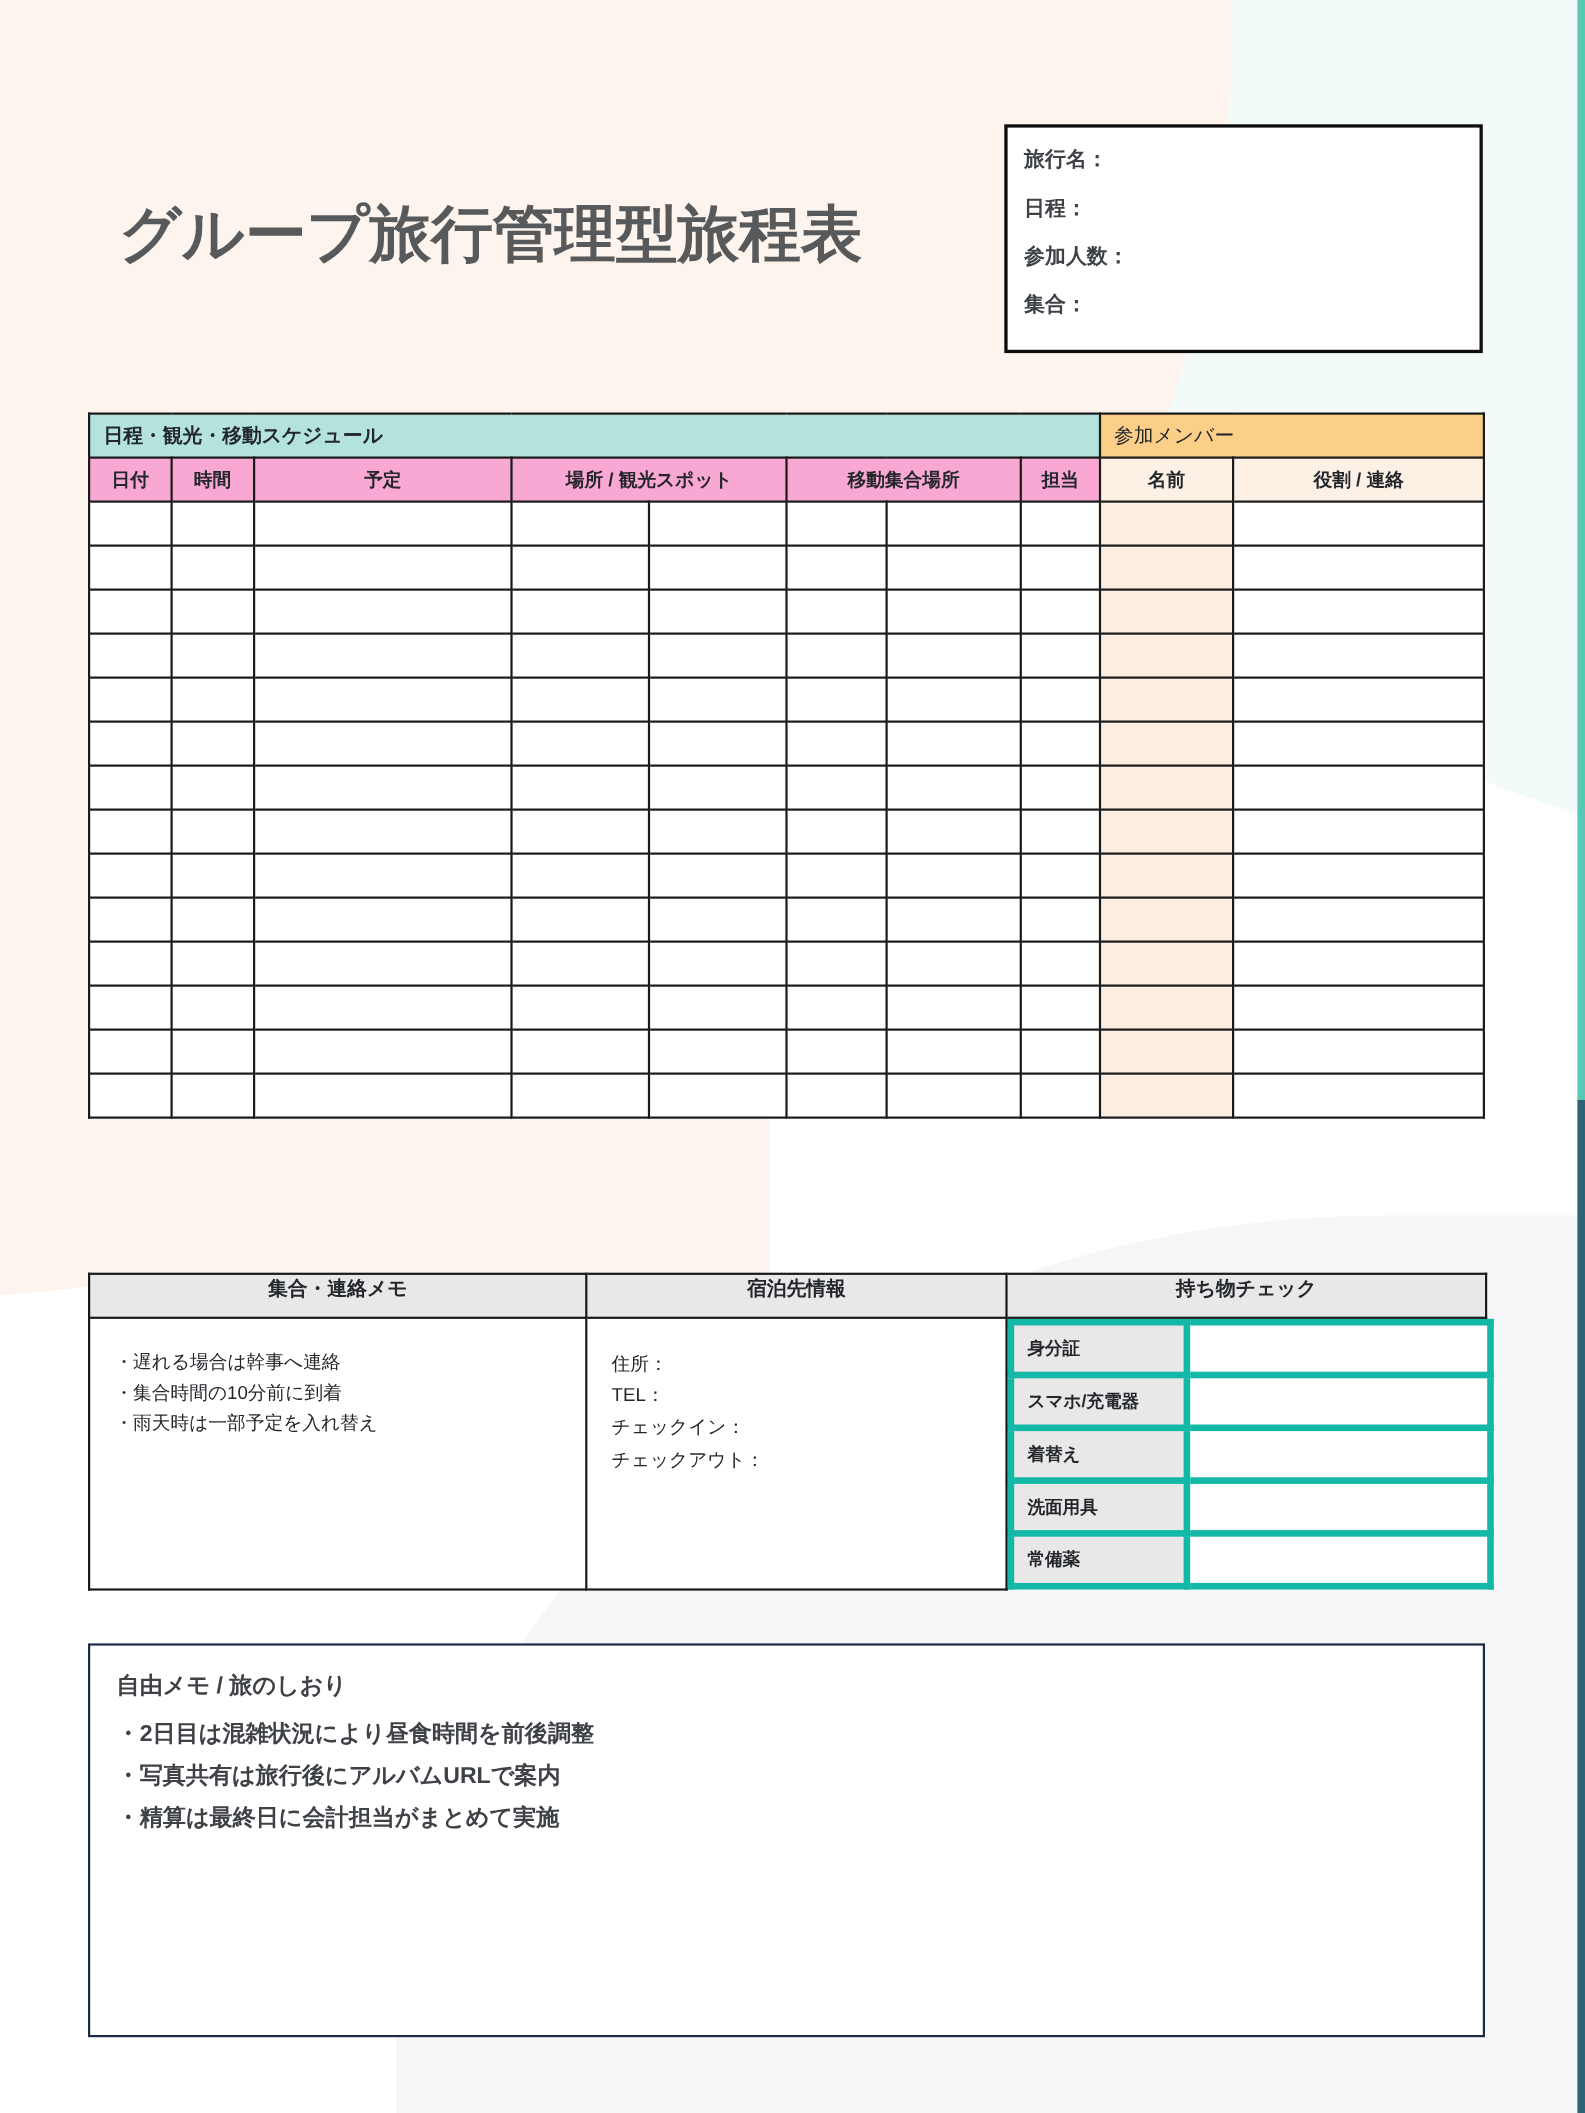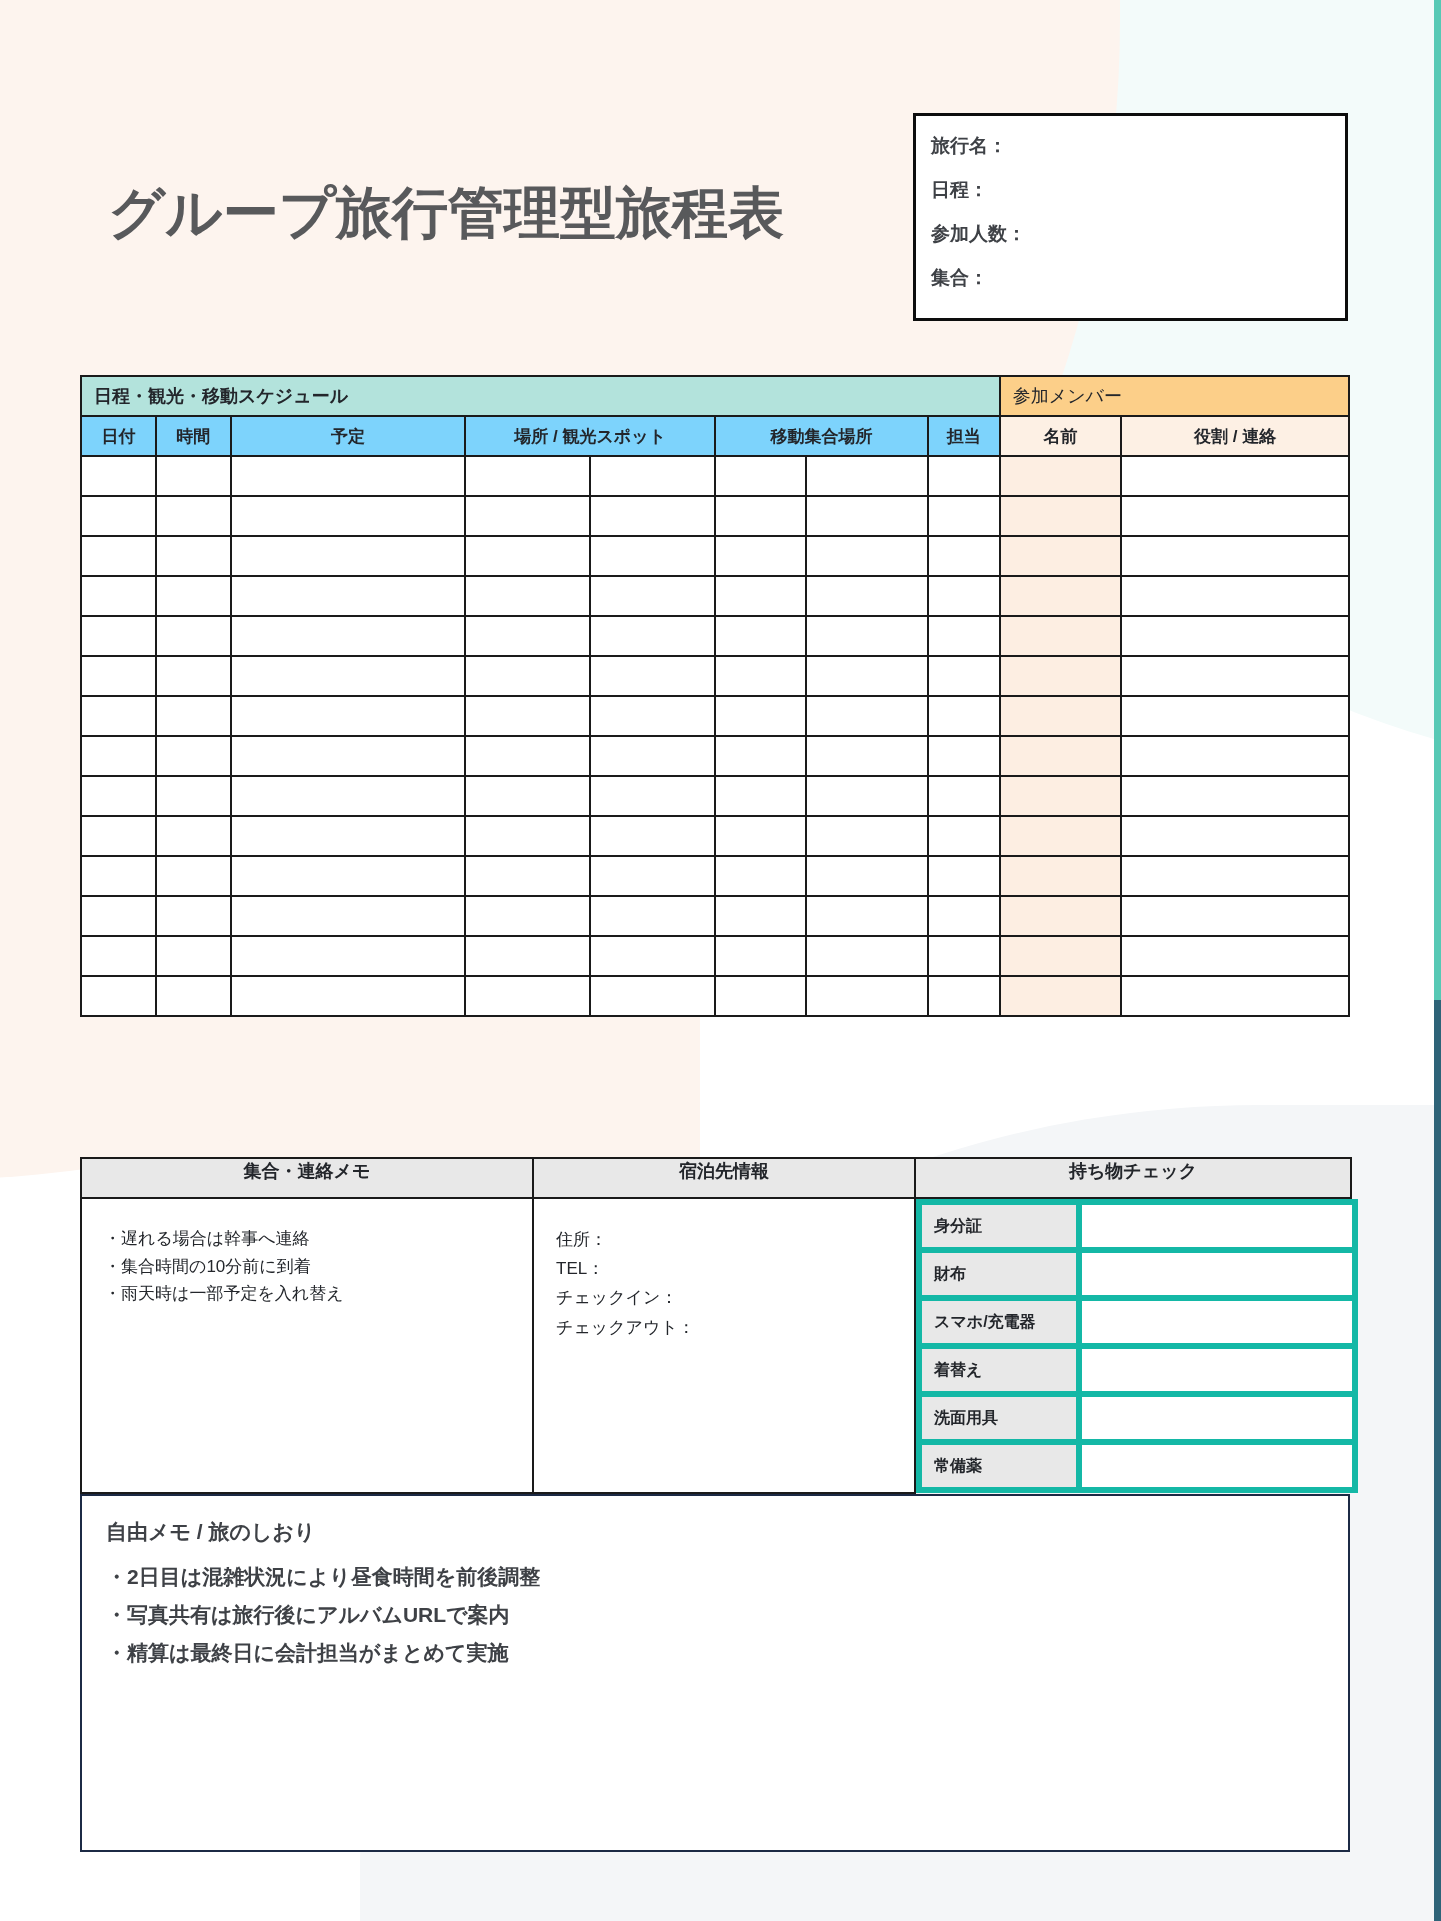--- a/index.html
+++ b/index.html
@@ -160,21 +160,21 @@
     background: #fccf89;
     height: 38px;
     text-align: left;
     padding-left: 12px !important;
     font-size: 18px;
     font-weight: normal;
     color: #23262b;
     white-space: nowrap;
   }
   .colhead {
-    background: #7dd3fc;
+    background: #f9a8d4;
     height: 38px;
     font-size: 17px;
     font-weight: bold;
     color: #23262b;
     text-align: center;
     white-space: nowrap;
   }
   .colhead.peach {
     background: #fdf0e4;
   }
@@ -541,24 +541,20 @@
               <colgroup>
                 <col style="width:160px">
                 <col style="width:276px">
               </colgroup>
               <tbody>
                 <tr>
                   <td class="pack-label">身分証</td>
                   <td class="pack-val"></td>
                 </tr>
                 <tr>
-                  <td class="pack-label">財布</td>
-                  <td class="pack-val"></td>
-                </tr>
-                <tr>
                   <td class="pack-label">スマホ/充電器</td>
                   <td class="pack-val"></td>
                 </tr>
                 <tr>
                   <td class="pack-label">着替え</td>
                   <td class="pack-val"></td>
                 </tr>
                 <tr>
                   <td class="pack-label">洗面用具</td>
                   <td class="pack-val"></td>

